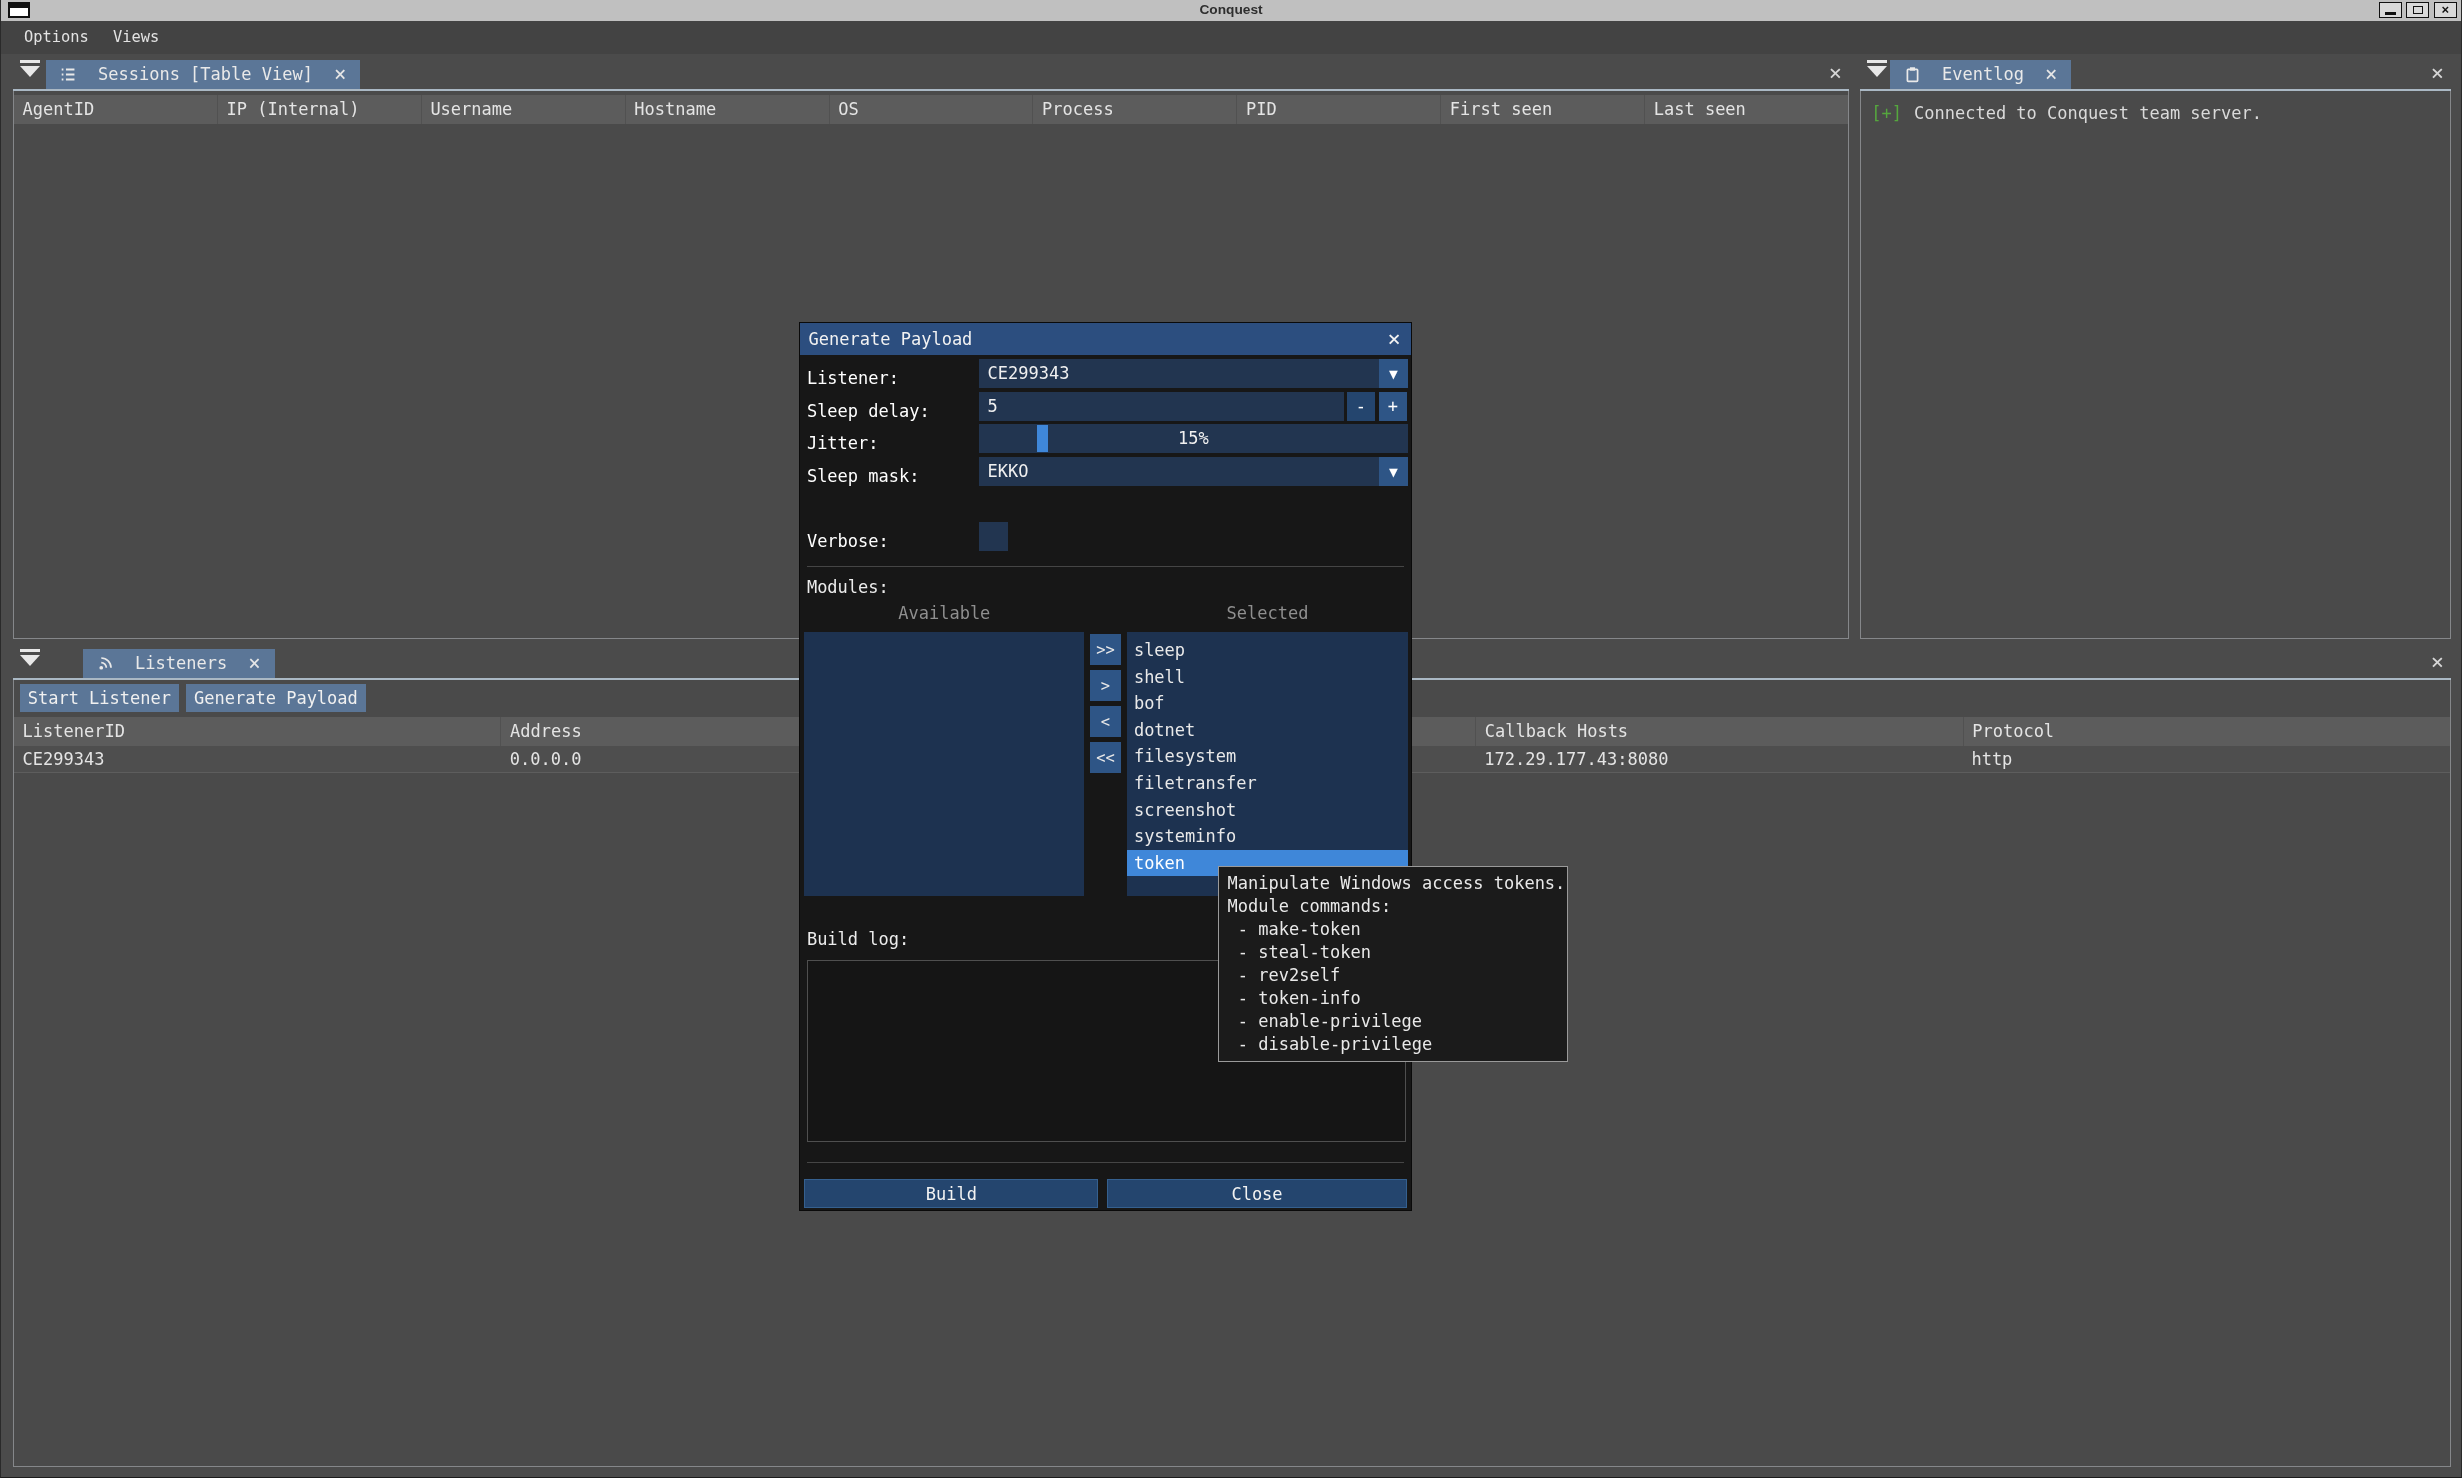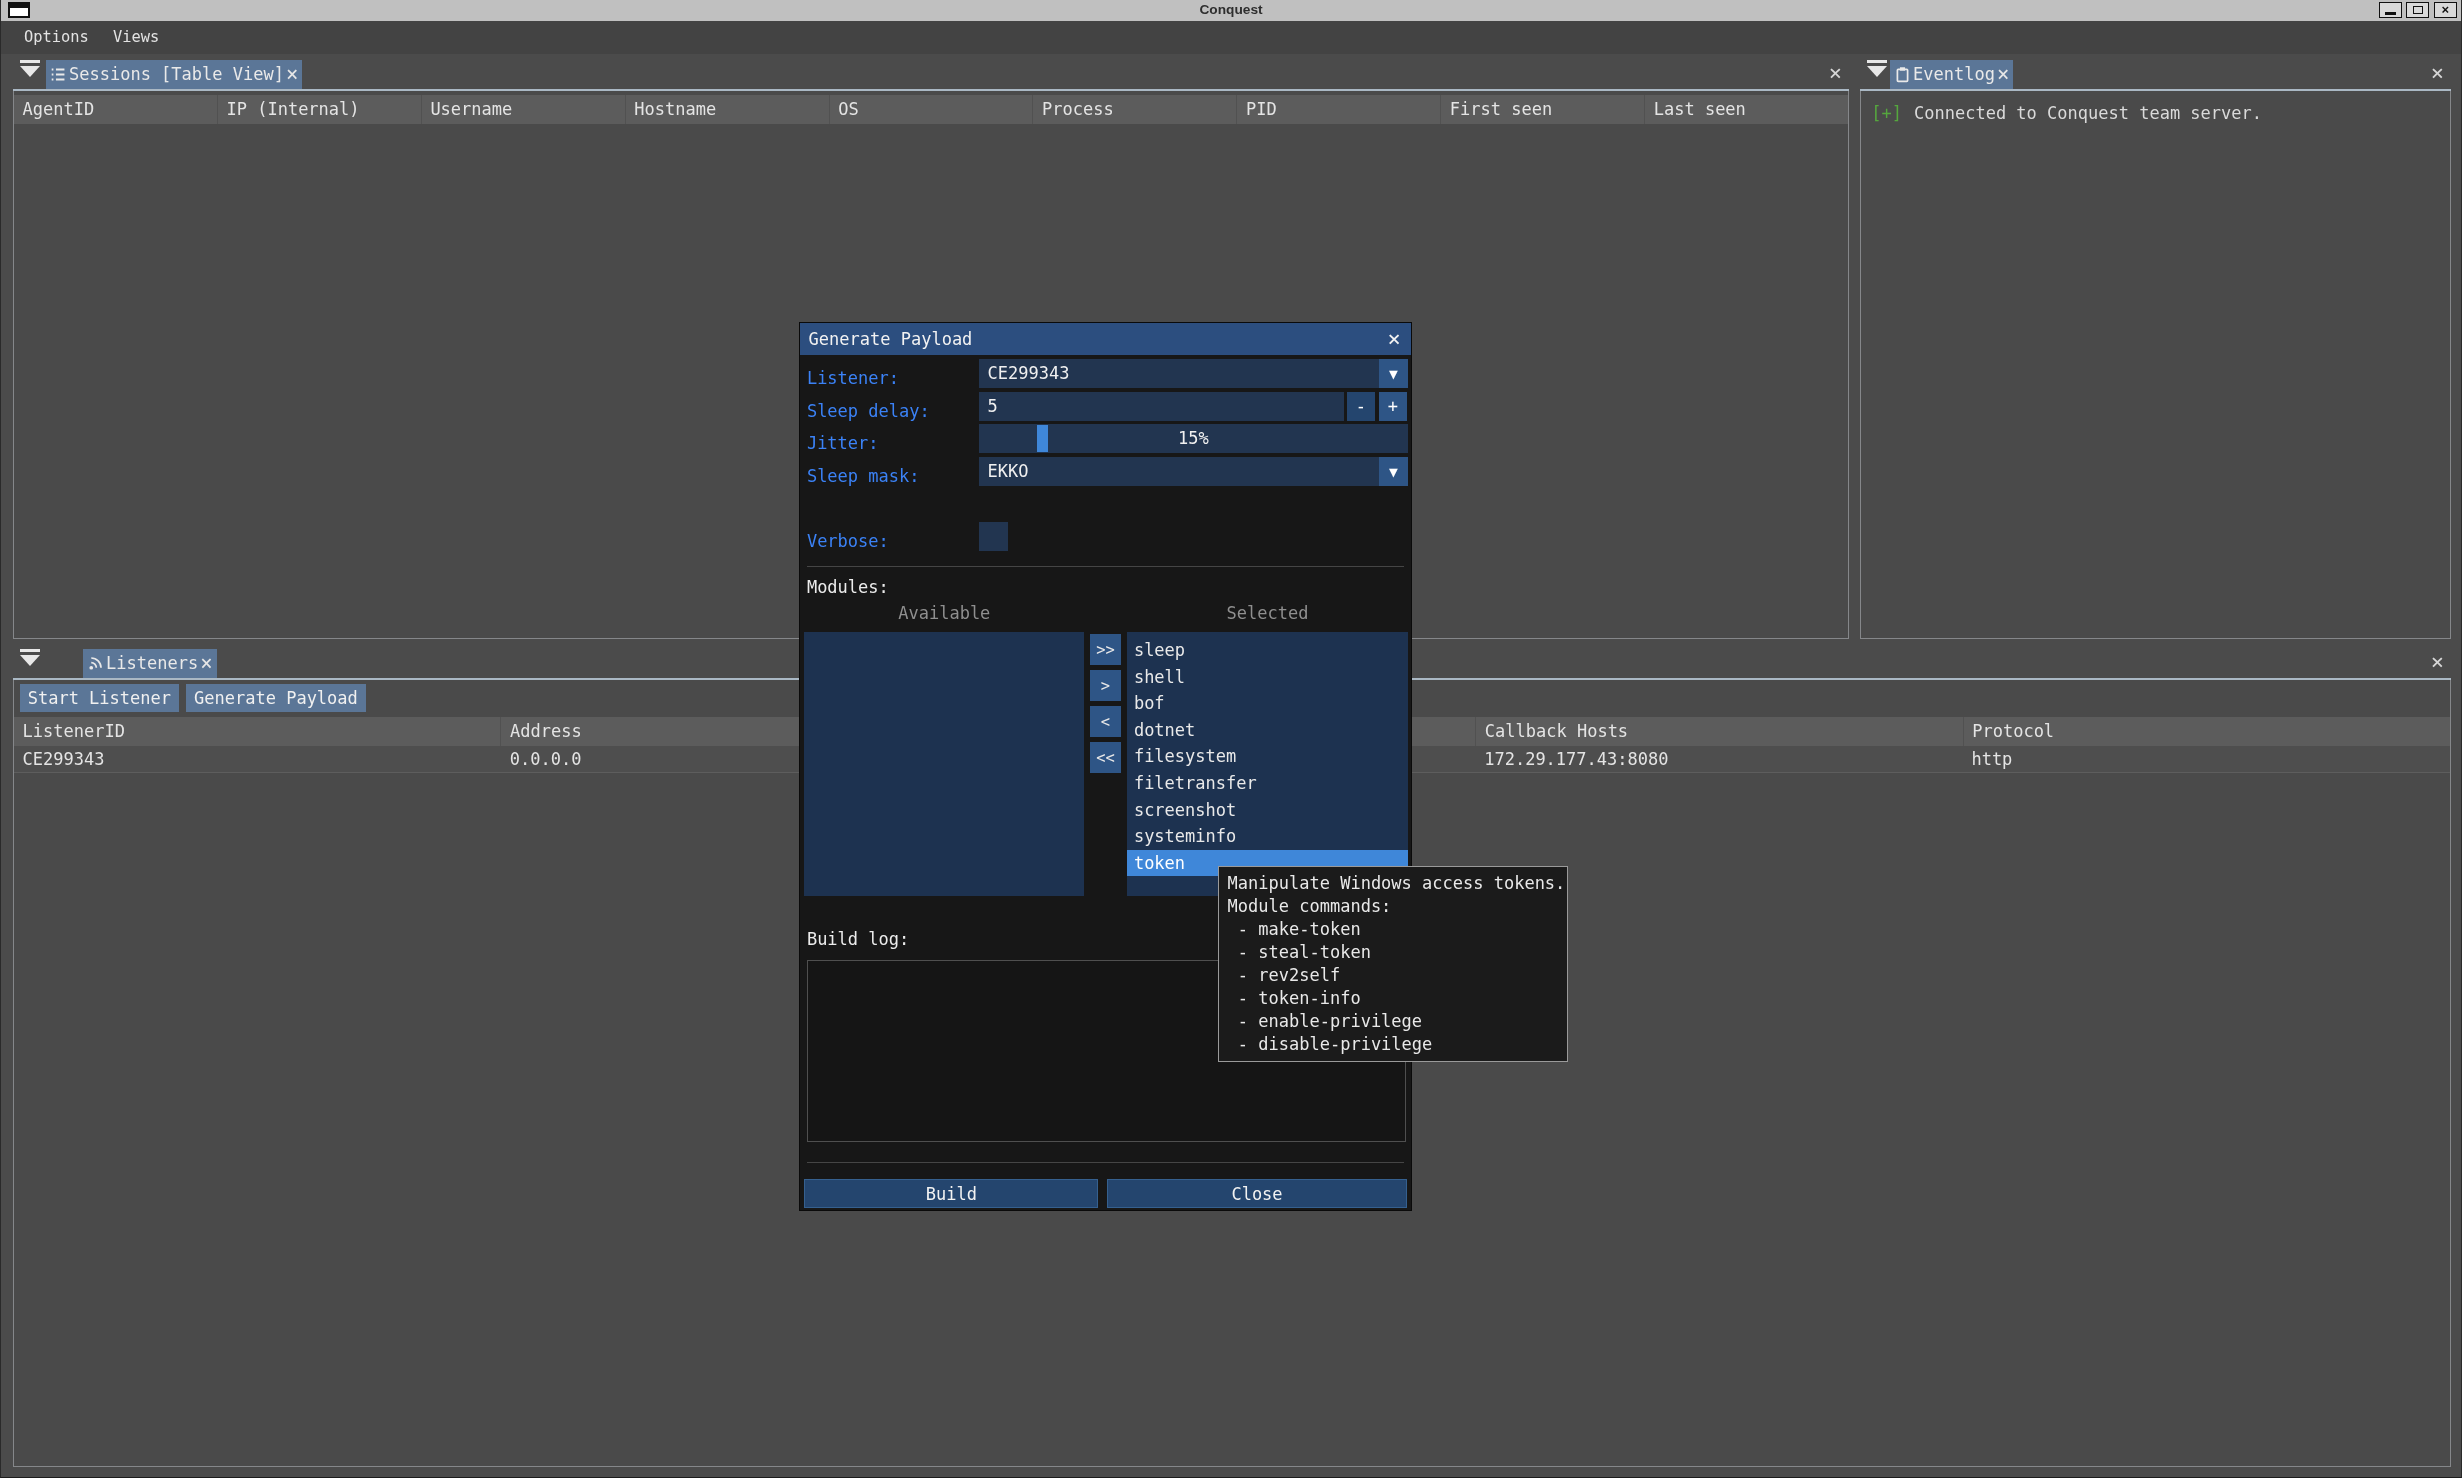--- a/index.html
+++ b/index.html
@@ -29,22 +29,22 @@
   .menu-item{font-size:15.4px;color:#e3e3e3;padding:0 12px 0 12px;line-height:33px;}
   .menu-item:first-child{padding-left:12px;}
 
   
   .dock{position:absolute;}
   .tabrow{position:relative;height:36px;}
   .collapse-icon{position:absolute;left:6.9px;top:6.9px;width:20.6px;}
   .collapse-icon .bar{display:block;height:3.4px;background:#e8e8e8;margin-bottom:2.6px;}
   .collapse-icon .tri{display:block;width:0;height:0;border-left:10.3px solid transparent;
                       border-right:10.3px solid transparent;border-top:11px solid #e8e8e8;}
-  .tab{position:absolute;top:6.9px;height:29px;display:inline-flex;align-items:center;gap:2px;
-       padding:0 4px;background:var(--tab-bg,#5b7697);color:var(--tab-text,#e9e9e9);font-size:17px;}
+  .tab{position:absolute;top:6.9px;height:29px;display:inline-flex;align-items:center;gap:21px;
+       padding:0 14px;background:var(--tab-bg,#5b7697);color:var(--tab-text,#e9e9e9);font-size:17px;}
   .tab-x{font-size:20.6px;line-height:20.6px;color:#e6e6e6;font-weight:300;}
   .dock-x{position:absolute;right:6.9px;top:8.6px;font-size:22px;line-height:22px;color:#d6d6d6;}
   .underline{position:absolute;left:0;right:0;top:36px;height:1.7px;background:var(--tab-underline,#aab8c4);}
   .dock-content{position:absolute;left:0;right:0;top:38px;bottom:0;background:var(--panel-bg,#4a4a4a);
                 border:0.9px solid #85878a;border-top:none;box-sizing:border-box;}
 
   
   .thead{display:flex;height:29px;background:var(--header-bg,#5c5c5c);margin-top:4.3px;}
   .th{flex:1;line-height:29px;padding:0 8.6px;font-size:17px;color:#e4e4e4;
       border-right:0.9px solid #515151;box-sizing:border-box;overflow:hidden;white-space:nowrap;}
@@ -62,21 +62,21 @@
   .toolbar button{height:28px;padding:0 7.7px;background:var(--tab-bg,#5b7697);color:#f0f0f0;
                   border:none;font-family:"DejaVu Sans Mono",monospace;font-size:17px;}
 
   
   .dialog{position:absolute;left:798px;top:322px;width:613px;height:889px;background:var(--dialog-bg,#171717);
           border:0.9px solid #0a0a0a;box-sizing:border-box;z-index:10;}
   .dlg-title{position:absolute;left:0;top:0;right:0;height:32px;background:var(--dialog-title-bg,#2c4e7f);}
   .dlg-title-text{position:absolute;left:8.6px;line-height:32px;font-size:17px;color:#f2f2f2;}
   .dlg-x{position:absolute;right:10.3px;top:0;line-height:32px;font-size:22px;color:#f2f2f2;}
   .frow{position:absolute;left:6.9px;width:601px;height:29px;display:flex;align-items:center;}
-  .flabel{width:172px;font-size:17px;color:#3b82f6;flex:none;margin-top:9px;}
+  .flabel{width:172px;font-size:17px;color:#ffffff;flex:none;margin-top:9px;}
   .fctrl{position:relative;flex:1;height:29px;}
   .combo{position:absolute;inset:0;background:var(--field-bg,#223550);}
   .combo-val{position:absolute;left:8.6px;line-height:29px;font-size:17px;color:#f0f0f0;}
   .combo-btn{position:absolute;right:0;top:0;width:29px;height:29px;background:var(--accent-button,#2e5586);
              color:#fff;font-size:14.6px;text-align:center;line-height:29px;}
   .spin-input{position:absolute;left:0;top:0;width:365px;height:29px;background:var(--field-bg,#223550);}
   .spin-input span{position:absolute;left:8.6px;line-height:29px;font-size:17px;color:#f0f0f0;}
   .spin-btn{position:absolute;top:0;width:28px;height:29px;border:none;color:#fff;font-size:17px;
             font-family:"DejaVu Sans Mono",monospace;line-height:29px;text-align:center;padding:0;}
   .spin-minus{left:368px;background:var(--accent-button-dark,#24456e);}

